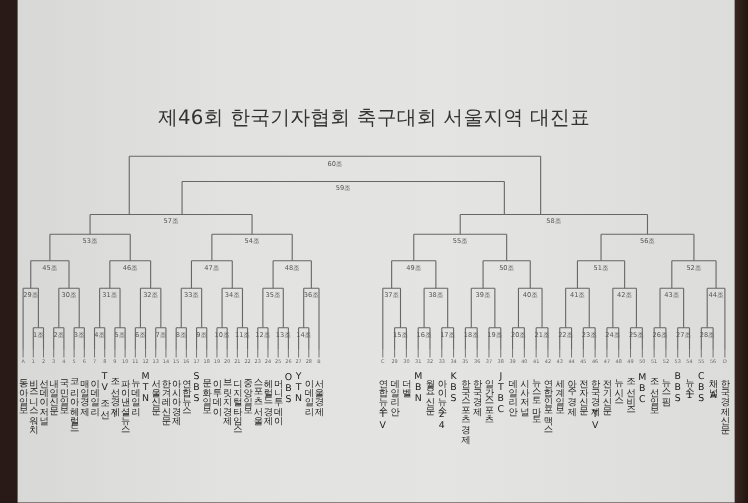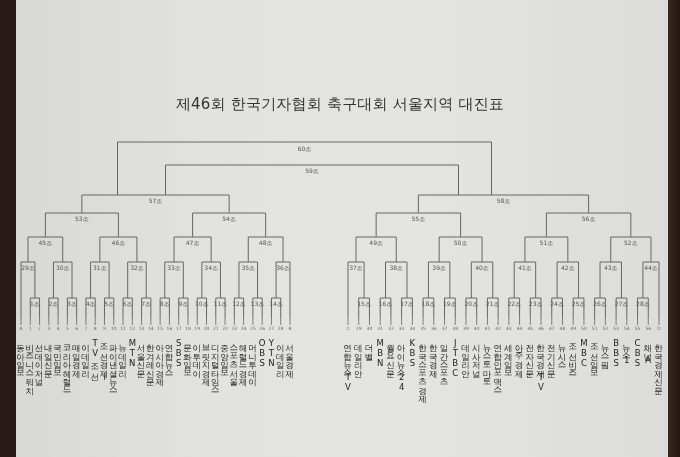--- a/index.html
+++ b/index.html
@@ -11,21 +11,21 @@
   .paper {
     position:absolute; left:16px; top:0; width:652px; height:457px;
     background:linear-gradient(90deg,#d8d8d6 0%,#e2e2e0 30%,#e4e4e2 60%,#dcdcda 100%);
   }
   .right-shadow {
     position:absolute; left:668px; top:0; width:12px; height:457px;
     background:linear-gradient(90deg,#3a2622,#24150f);
   }
   .title {
     position:absolute; left:0; width:680px; top:95px; text-align:center;
-    font-size:15px; color:#333; letter-spacing:0.2px;
+    font-size:18px; color:#333; letter-spacing:0.2px;
   }
   svg.bracket { position:absolute; left:0; top:0; }
   .blabel { font-size:6px; fill:#555; font-family:"DejaVu Sans", sans-serif; }
   .slotnum { font-size:4.5px; fill:#666; font-family:"DejaVu Sans", sans-serif; }
   .team {
     position:absolute; top:338px; width:10px;
     font-size:8.5px; line-height:11px; color:#222;
     writing-mode:vertical-rl; text-orientation:upright;
     font-family:"DejaVu Sans", sans-serif;
     white-space:nowrap;

